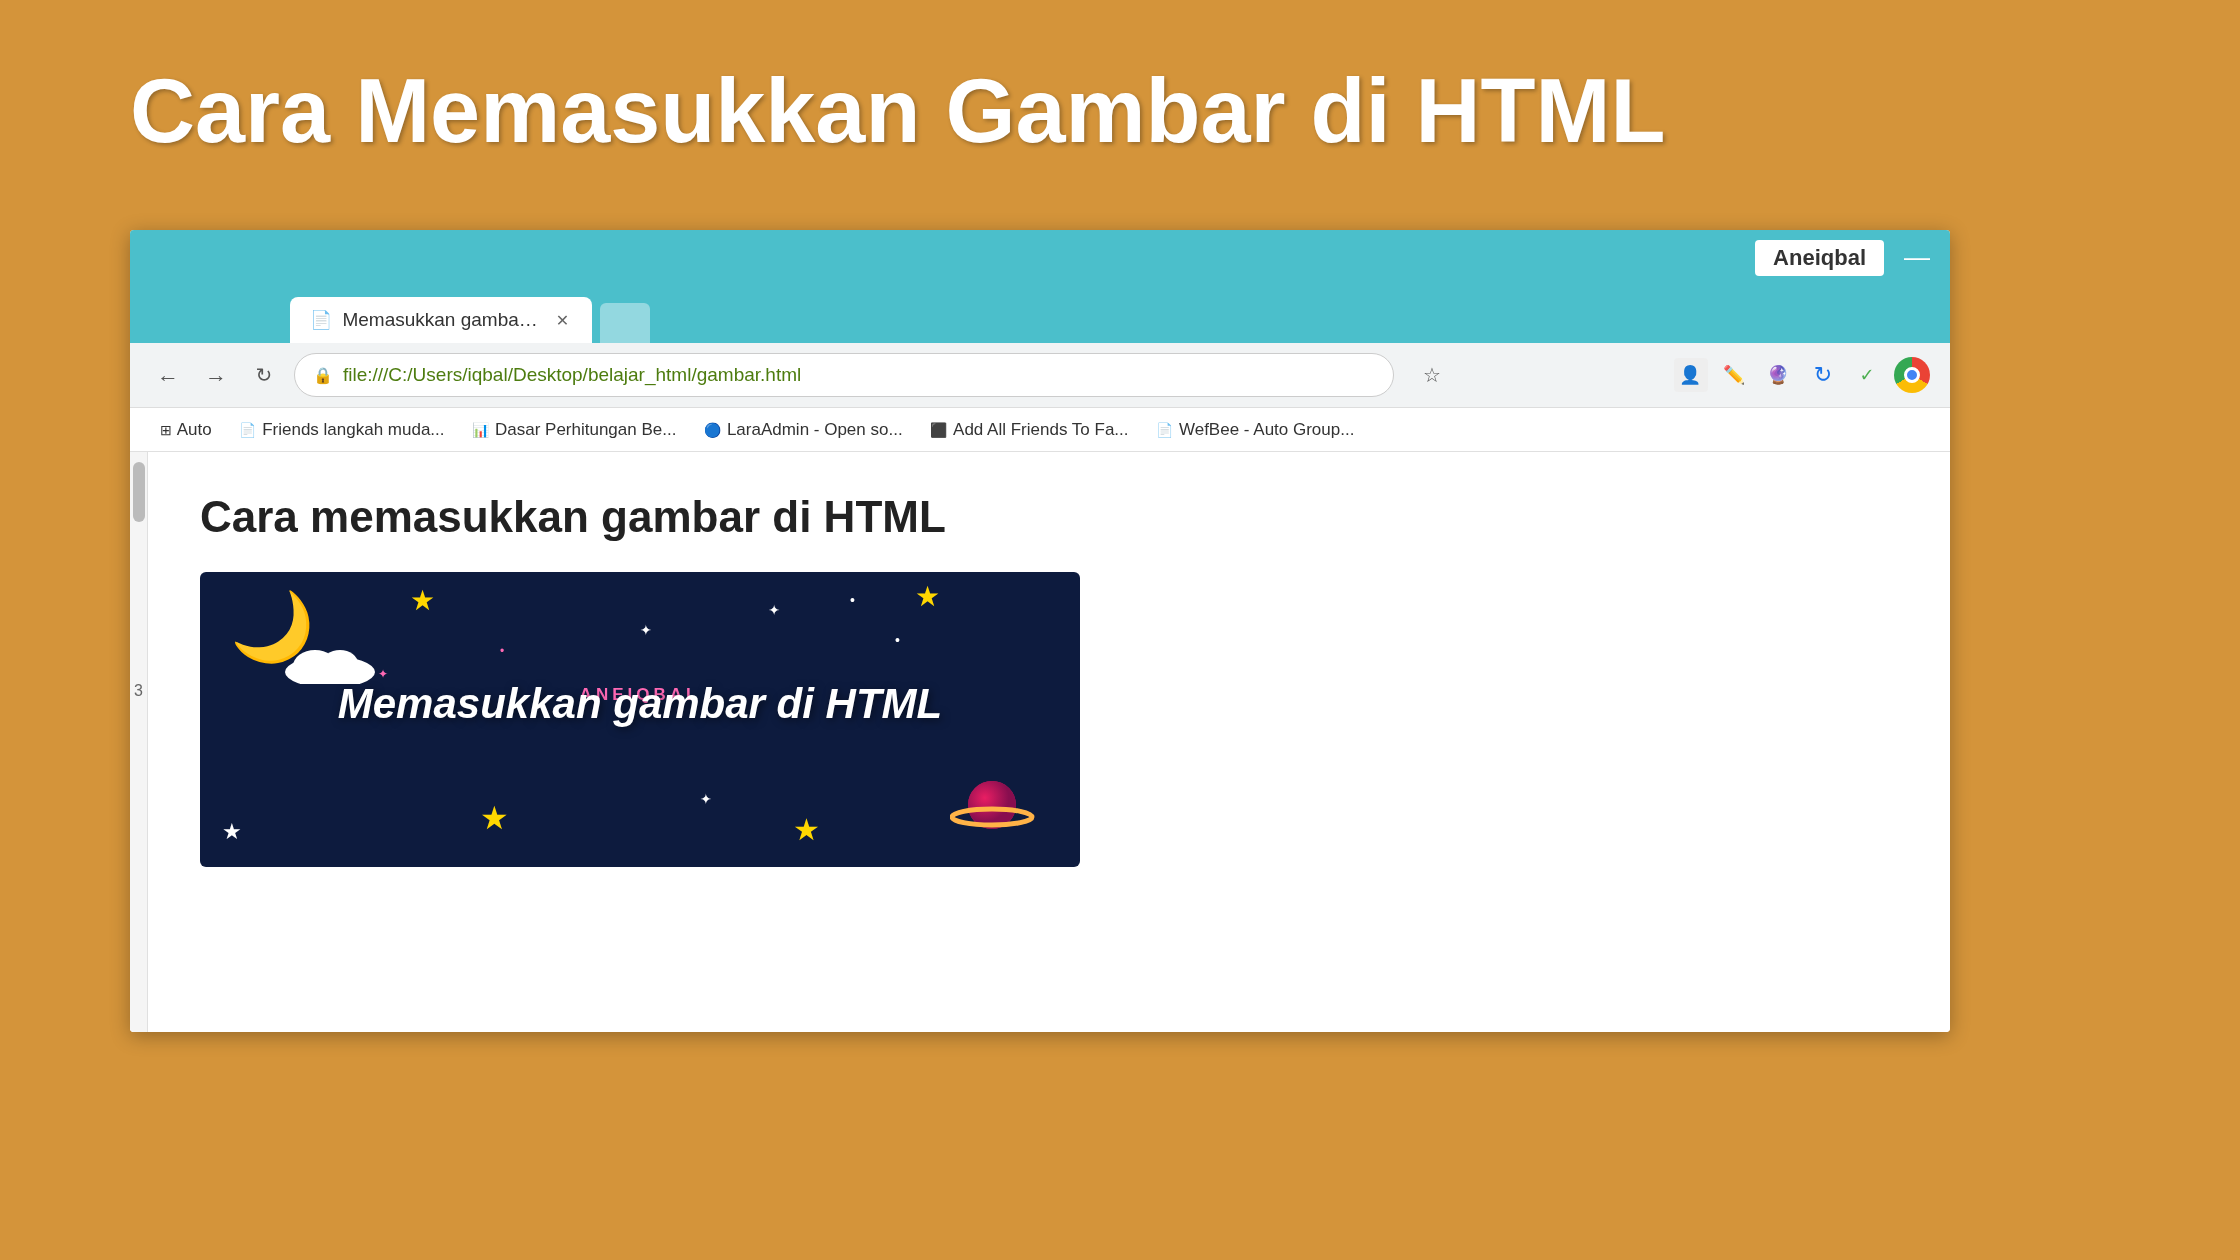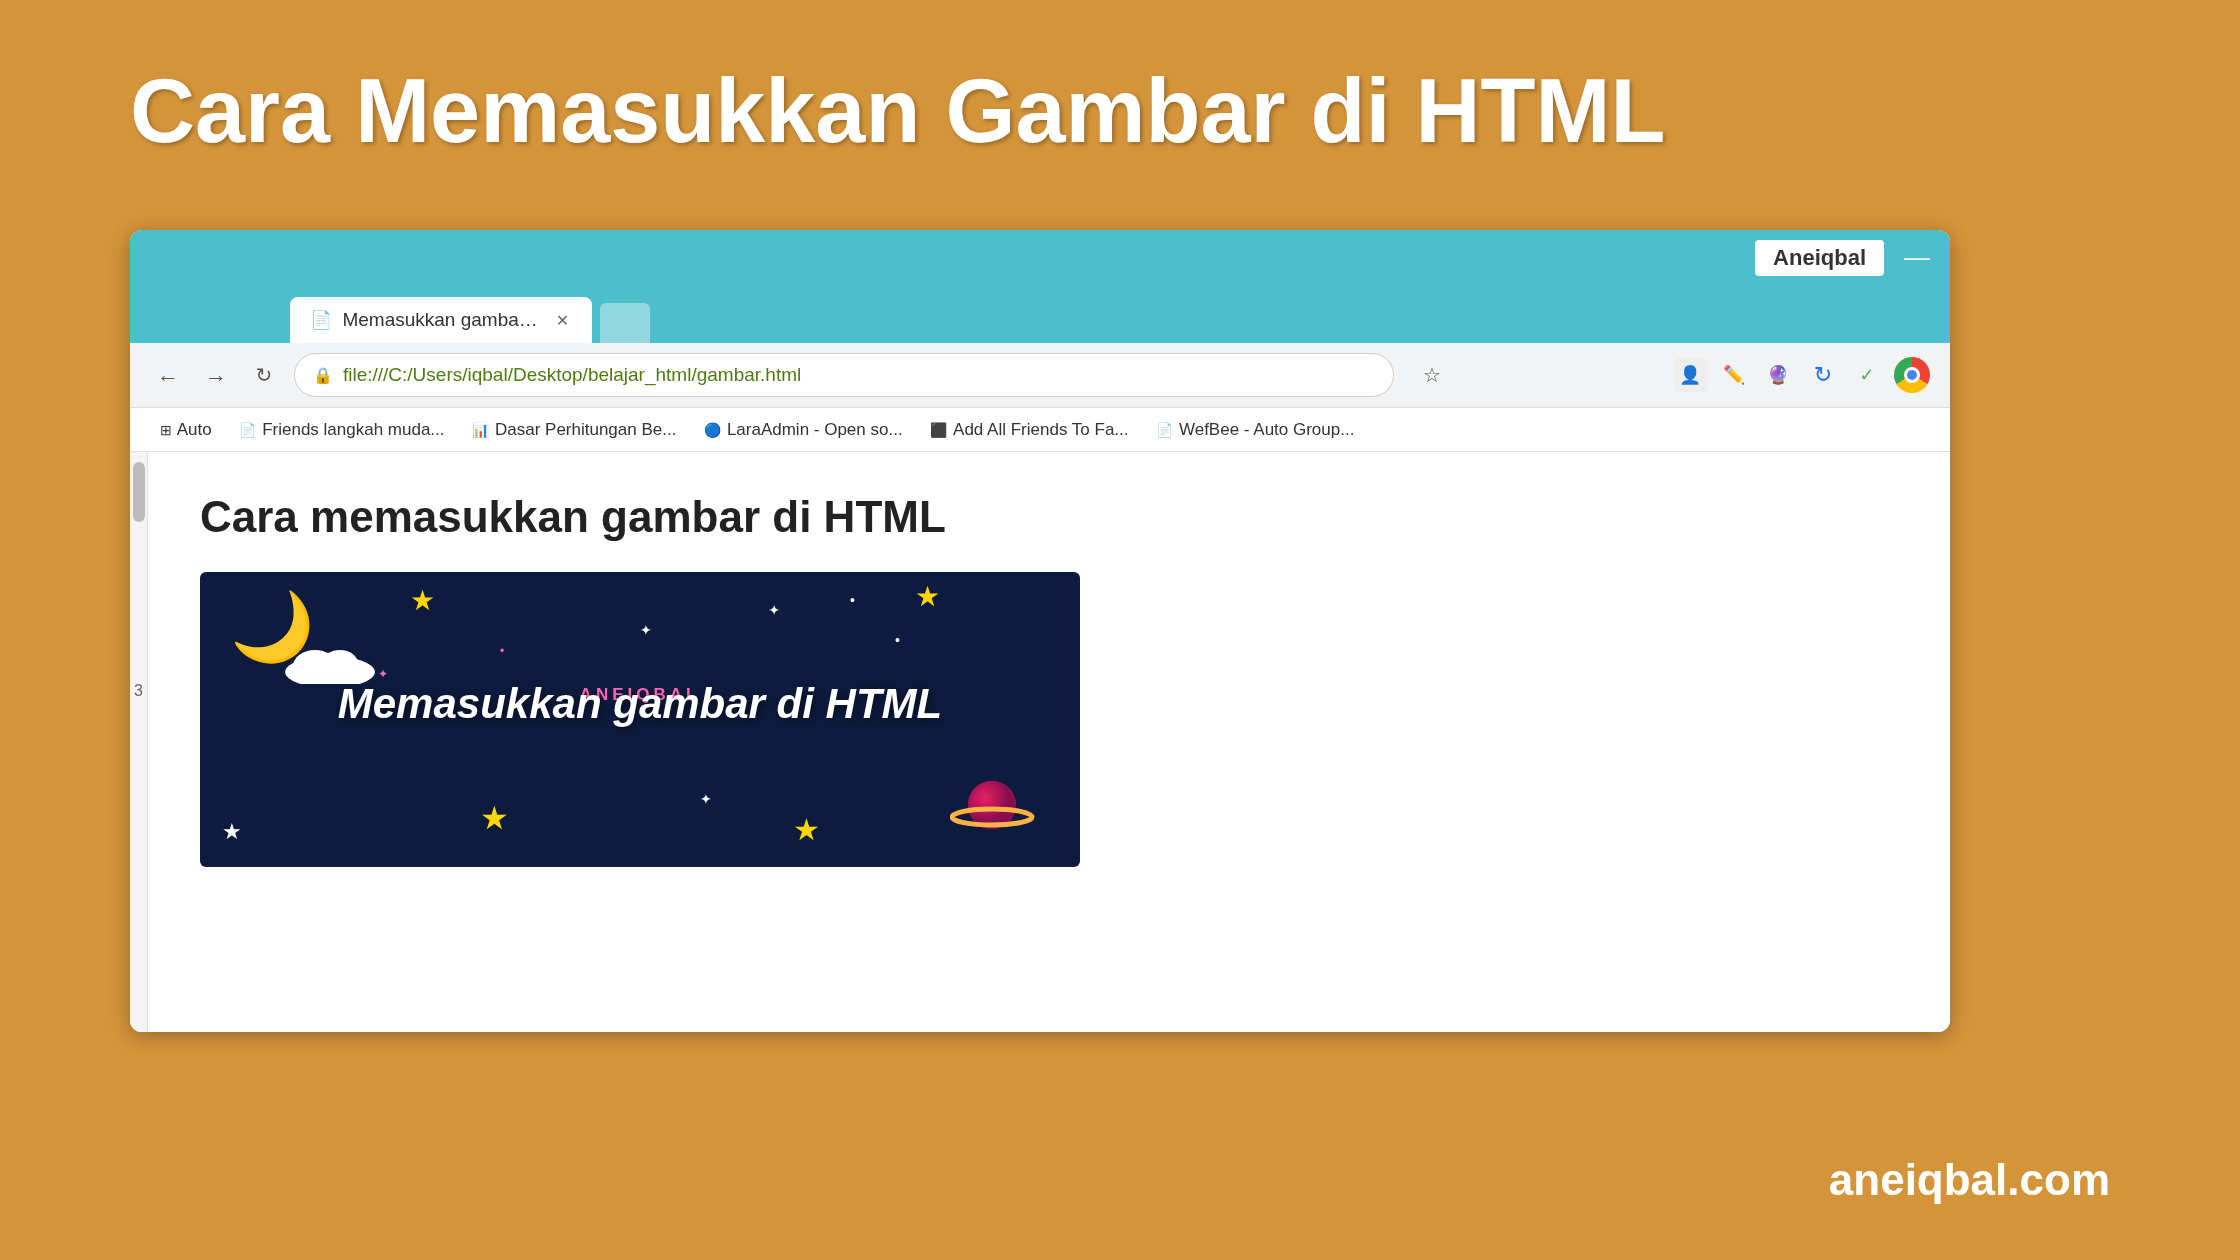--- a/index.html
+++ b/index.html
@@ -22,21 +22,21 @@
       text-shadow: 2px 2px 4px rgba(0,0,0,0.3);
     }
 
     
     .browser-window {
       position: absolute;
       top: 230px;
       left: 130px;
       width: 1820px;
       background: white;
-      border-radius: 12px;
+      border-radius: 4px;
       overflow: hidden;
       box-shadow: 0 4px 20px rgba(0,0,0,0.3);
     }
 
     
     .browser-top-bar {
       background: #4BBFCB;
       height: 55px;
       display: flex;
       align-items: center;
@@ -422,15 +422,14 @@
               <ellipse cx="42" cy="50" rx="40" ry="8" fill="none" stroke="#FFB347" stroke-width="5"></ellipse>
             </svg>
           </div>
 
           <div style="position:absolute;bottom:22px;left:22px;color:white;font-size:22px;z-index:2;">★</div>
         </div>
       </div>
     </div>
   </div>
 
-  <div style="position:absolute;bottom:55px;right:130px;font-size:44px;font-weight:900;color:white;">aneiqbal.com</div>
 
 </div>
 
 </body></html>

